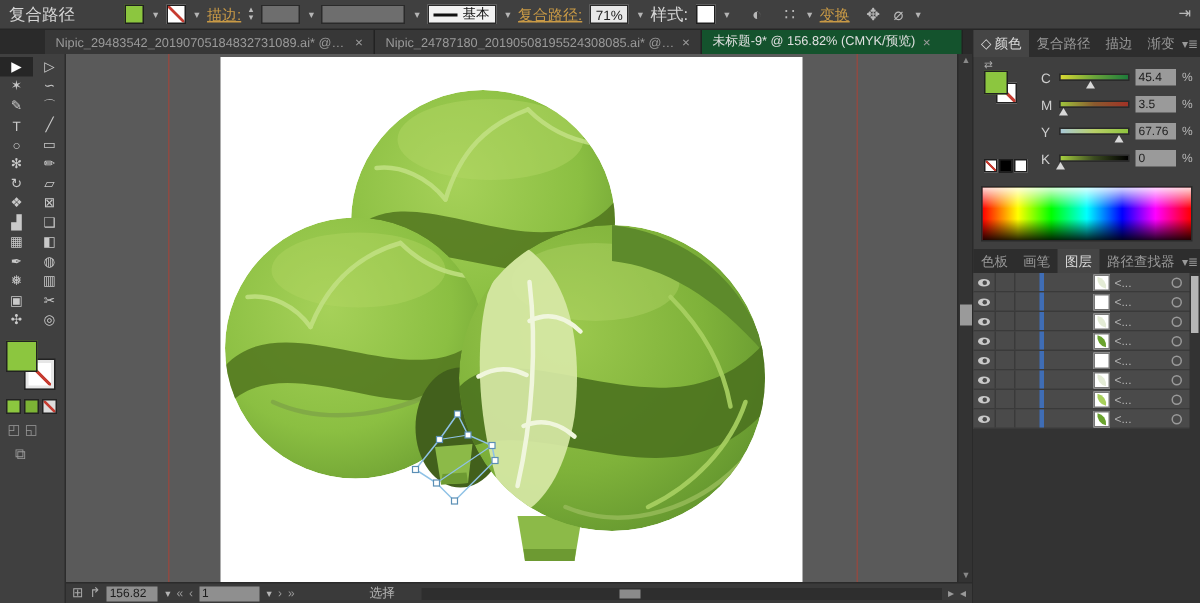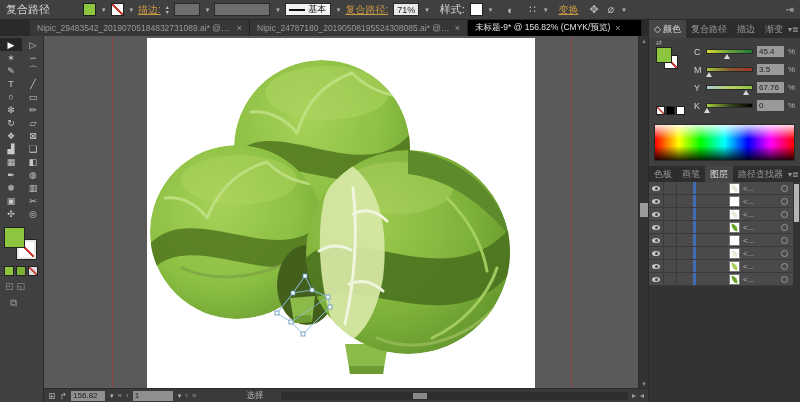--- a/index.html
+++ b/index.html
@@ -29,21 +29,21 @@
   .cb-right { margin-left:auto; color:#b8b8b8; font-size:10px; }
 
   
   .doc-tabs { position:absolute; left:0; top:20px; width:648px; height:16px; background:#2a2a2a;
     display:flex; align-items:stretch; padding-left:30px; }
   .dtab { display:flex; align-items:center; gap:5px; padding:0 7px; background:#373737;
     color:#9a9a9a; font-size:8.5px; border-right:1px solid #222; white-space:nowrap;
     overflow:hidden; }
   .dtab .tlabel { overflow:hidden; text-overflow:ellipsis; }
   .dtab.t1 { width:220px; } .dtab.t2 { width:218px; } .dtab.t3 { width:174px; }
-  .dtab.active { background:#000000; color:#e0e0e0; }
+  .dtab.active { background:#14532d; color:#e0e0e0; }
   .tclose { color:#9a9a9a; font-size:9px; }
 
   
   .toolbar { position:absolute; left:0; top:36px; width:44px; bottom:0; background:#404040;
     border-right:1px solid #2c2c2c; padding-top:2px; }
   .tools { display:grid; grid-template-columns:22px 22px; }
   .tool { height:13px; display:flex; align-items:center; justify-content:center;
     font-size:9px; color:#c9c9c9; }
   .tool.active { background:#262626; color:#fff; }
   .fs-widget { position:relative; width:38px; height:36px; margin:6px 0 0 3px; }
@@ -166,27 +166,27 @@
     <span class="field w56"></span>
     <span class="caret">▾</span>
     <span class="brush-prev">
       <span class="brush-line"></span>
       <span>基本</span>
     </span>
     <span class="caret">▾</span>
     <span class="link">复合路径:</span>
     <span class="field light">71%</span>
     <span class="caret">▾</span>
-    <span class="cb-label" style="margin-left:6px;">样式:</span>
+    <span class="cb-label" style="margin-left:0;">样式:</span>
     <span class="swatch"></span>
     <span class="caret">▾</span>
     <span class="cb-icon" style="margin-left:8px;">◐</span>
     <span class="cb-icon" style="margin-left:6px;">∷</span>
     <span class="caret">▾</span>
-    <span class="link" style="margin-left:6px;text-align:right;">变换</span>
+    <span class="link" style="text-align:right;">变换</span>
     <span class="cb-icon" style="margin-left:4px;">✥</span>
     <span class="cb-icon">⌀</span>
     <span class="caret">▾</span>
     <span class="cb-right">⇥</span>
   </div>
 
   <div class="doc-tabs">
     <div class="dtab t1">
       <span class="tlabel">Nipic_29483542_20190705184832731089.ai* @ 25...</span>
       <span class="tclose">×</span>

